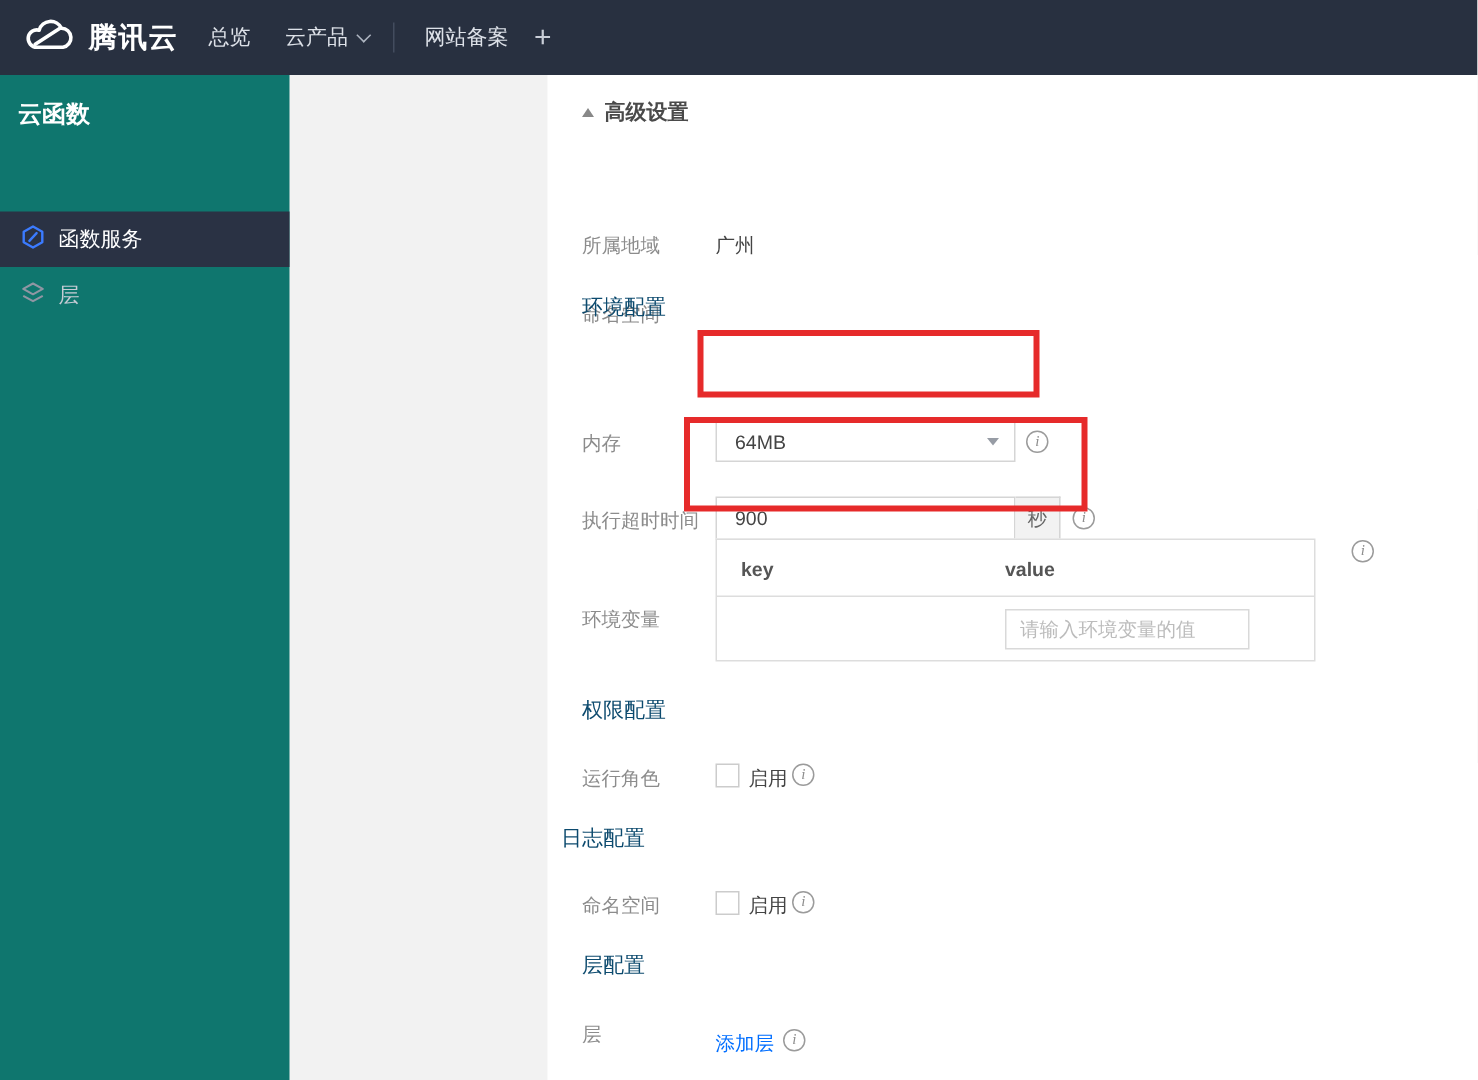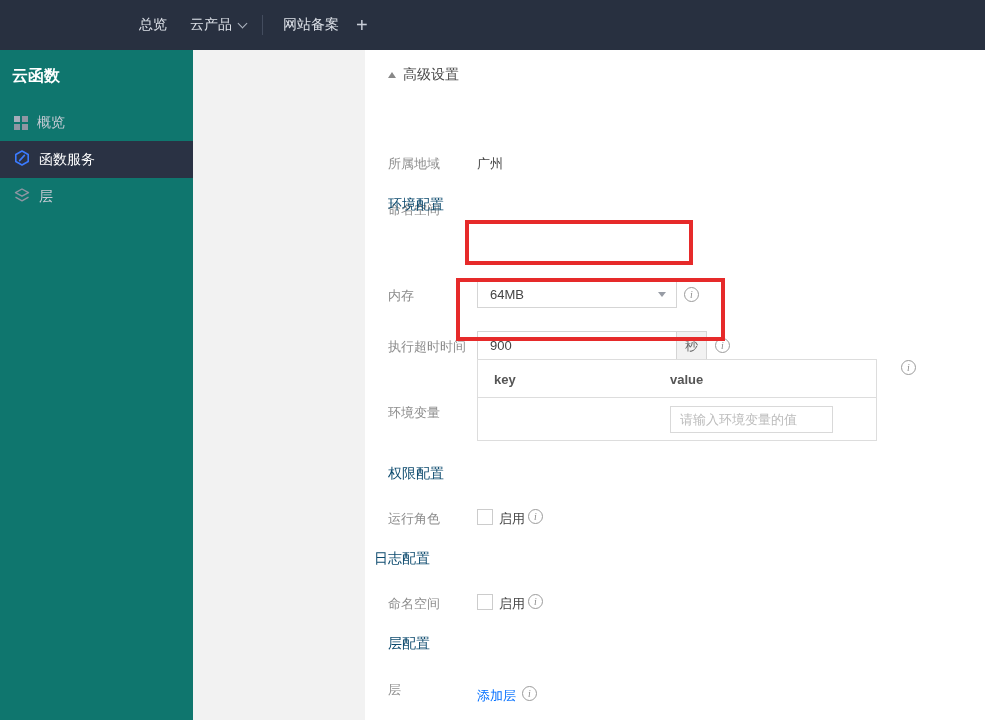--- a/index.html
+++ b/index.html
@@ -50,21 +50,21 @@
   .grid-ic span:first-child { background: #a6adba; }
 
   
   .panel {
     position: absolute; left: 365px; top: 50px; width: 620px; height: 670px;
     background: #ffffff; z-index: 10;
   }
   .abs { position: absolute; }
   .form-label { color: #8c8c8c; font-size: 13px; }
   .section-h { font-size: 14px; font-weight: normal; color: #0c4a6e; }
-  .adv-toggle { left: 23px; top: 16px; color: #4a4a4a; font-size: 14px; display: flex; align-items: center; cursor: pointer; }
+  .adv-toggle { left: 23px; top: 16px; color: #4a4a4a; font-size: 14px; display: flex; align-items: center; cursor: pointer; font-weight: bold; }
   .tri-up {
     width: 0; height: 0; margin-right: 7px;
     border-left: 4px solid transparent; border-right: 4px solid transparent;
     border-bottom: 6px solid #888;
   }
   .selectbox {
     width: 200px; height: 29px; border: 1px solid #d5d5d5; background: #fff;
     display: flex; align-items: center; padding: 0 10px 0 12px; cursor: pointer;
     color: #444; font-size: 13px;
   }
@@ -109,42 +109,42 @@
   .link { color: #006eff; font-size: 13px; cursor: pointer; text-decoration: none; }
   
   .red-box { position: absolute; border: 4px solid #e62a2a; pointer-events: none; z-index: 15; }
   .red-box-1 { left: 100px; top: 170px; width: 228px; height: 45px; }
   .red-box-2 { left: 91px; top: 228px; width: 269px; height: 63px; }
 </style>
 </head>
 <body>
 
 <div class="topbar">
+  <div class="logo">
+    <span>
+      <svg width="36" height="26" viewBox="0 0 36 26" fill="none">
+        <path d="M28 21.5 H10.5 a5.8 5.8 0 1 1 1.6-11.4 A8 8 0 0 1 27 8.8 a6.4 6.4 0 0 1 1 12.7 Z" stroke="#ffffff" stroke-width="2.4" stroke-linejoin="round"></path>
+        <path d="M9.5 19.5 L26.5 8.5" stroke="#ffffff" stroke-width="2.4" stroke-linecap="round"></path>
+      </svg>
+    </span>
+    <span class="logo-text">腾讯云</span>
+  </div>
   <span class="tnav tnav-overview">总览</span>
   <span class="tnav tnav-products">
     <span>云产品</span>
     <span class="chev-down"></span>
   </span>
   <span class="tnav-divider"></span>
   <span class="tnav tnav-record">网站备案</span>
   <span class="tnav tnav-add">+</span>
 </div>
 
 <div class="sidebar">
   <div class="sidebar-title">云函数</div>
 
-  <div class="side-item si-1">
-    <span class="grid-ic">
-        <span></span>
-        <span></span>
-        <span></span>
-        <span></span>
-      </span>
-    <span class="label">概览</span>
-  </div>
 
   <div class="side-item si-2 active">
     <span>
       <svg width="16" height="16" viewBox="0 0 16 16" fill="none">
         <path d="M8 1 L14.2 4.5 V11.5 L8 15 L1.8 11.5 V4.5 Z" stroke="#3b7bff" stroke-width="1.6" stroke-linejoin="round"></path>
         <path d="M5.6 10.6 L10.4 5.4" stroke="#3b7bff" stroke-width="1.6" stroke-linecap="round"></path>
       </svg>
     </span>
     <span class="label">函数服务</span>
   </div>

